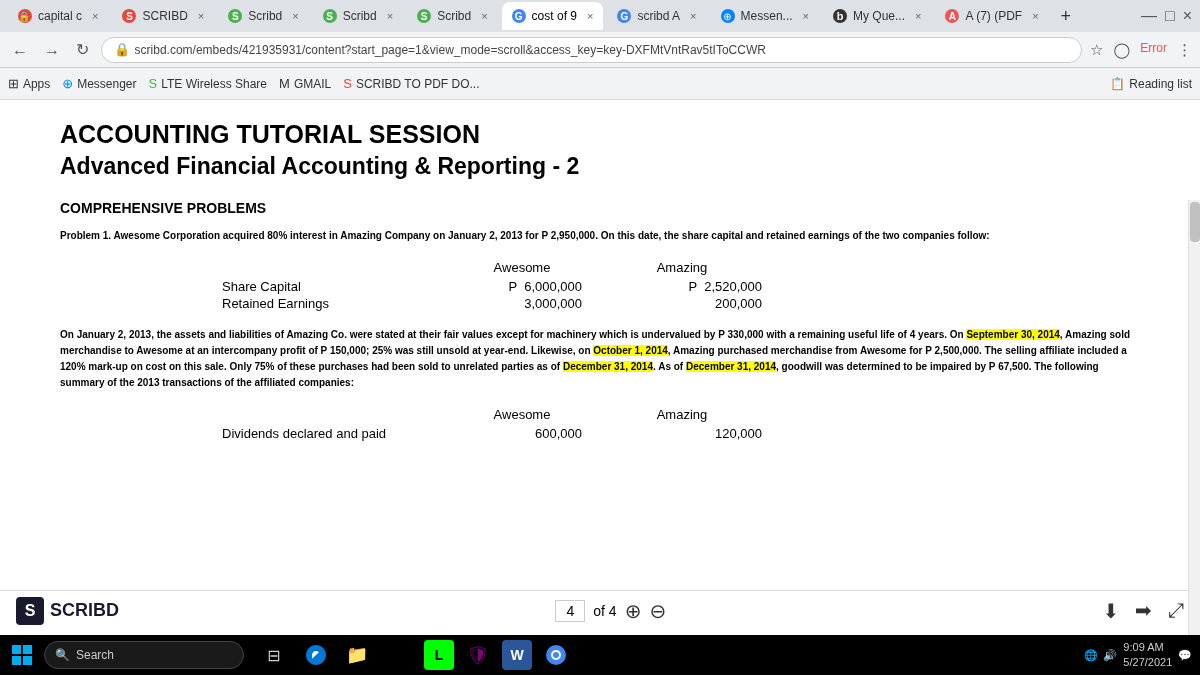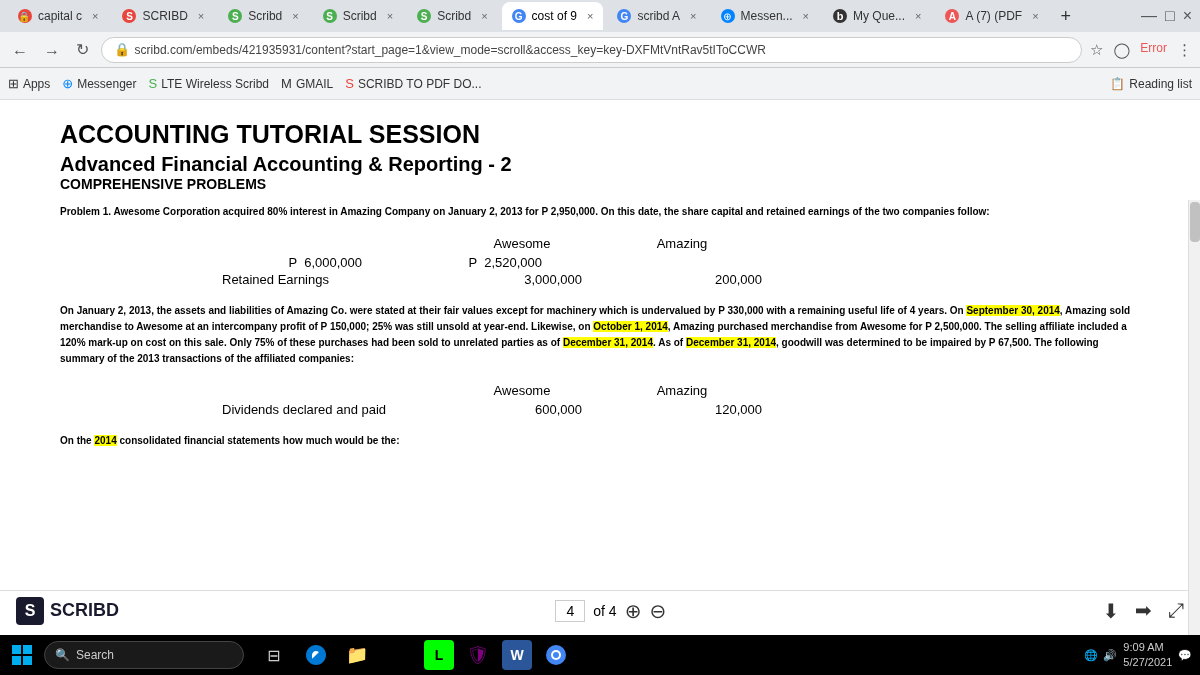--- a/index.html
+++ b/index.html
@@ -130,22 +130,23 @@
       background: #fff;
       padding: 20px 60px 20px 60px;
     }
 
     .doc-title {
       font-size: 25px;
       font-weight: bold;
       margin-bottom: 4px;
     }
     .doc-subtitle {
-      font-size: 20px;
+      font-size: 23px;
       font-weight: bold;
+      margin-bottom: 20px;
     }
     .section-heading {
       font-size: 14px;
       font-weight: bold;
       margin-bottom: 12px;
     }
     .problem-text {
       font-size: 10px;
       line-height: 1.6;
       margin-bottom: 16px;
@@ -414,21 +415,21 @@
     <div class="bookmark-item">
       <span class="bookmark-icon">⊞</span>
       <span>Apps</span>
     </div>
     <div class="bookmark-item">
       <span class="bookmark-icon" style="color:#0084ff;">⊕</span>
       <span>Messenger</span>
     </div>
     <div class="bookmark-item">
       <span class="bookmark-icon" style="color:#4CAF50;">S</span>
-      <span>LTE Wireless Scribd</span>
+      <span>LTE Wireless Share</span>
     </div>
     <div class="bookmark-item">
       <span class="bookmark-icon">M</span>
       <span>GMAIL</span>
     </div>
     <div class="bookmark-item">
       <span class="bookmark-icon" style="color:#e8453c;">S</span>
       <span>SCRIBD TO PDF DO...</span>
     </div>
     <div class="reading-list-btn">
@@ -447,20 +448,21 @@
 
       <div class="problem-text">Problem 1. Awesome Corporation acquired 80% interest in Amazing Company on January 2, 2013 for P 2,950,000. On this date, the share capital and retained earnings of the two companies follow:</div>
 
       <div class="two-col-table">
         <div class="header-row">
           <div style="width:220px;"></div>
           <div style="width:160px; text-align:center;">Awesome</div>
           <div style="width:160px; text-align:center;">Amazing</div>
         </div>
         <div class="row">
+          <div class="label-col">Share Capital</div>
           <div class="val1">P &nbsp;6,000,000</div>
           <div class="val2">P &nbsp;2,520,000</div>
         </div>
         <div class="row">
           <div class="label-col">Retained Earnings</div>
           <div class="val1">3,000,000</div>
           <div class="val2">200,000</div>
         </div>
       </div>
 
@@ -474,23 +476,20 @@
           <div style="width:160px; text-align:center;">Awesome</div>
           <div style="width:160px; text-align:center;">Amazing</div>
         </div>
         <div class="row">
           <div class="label-col">Dividends declared and paid</div>
           <div class="val1">600,000</div>
           <div class="val2">120,000</div>
         </div>
       </div>
 
-      <div class="problem-text">
-        <span>On the </span><span class="highlight-yellow">2014</span><span> consolidated financial statements how much would be the:</span>
-      </div>
 
     </div>
 
     <div class="scrollbar-right">
       <div class="scrollbar-thumb"></div>
     </div>
   </div>
 
   <div class="bottom-bar">
     <div class="scribd-logo">

